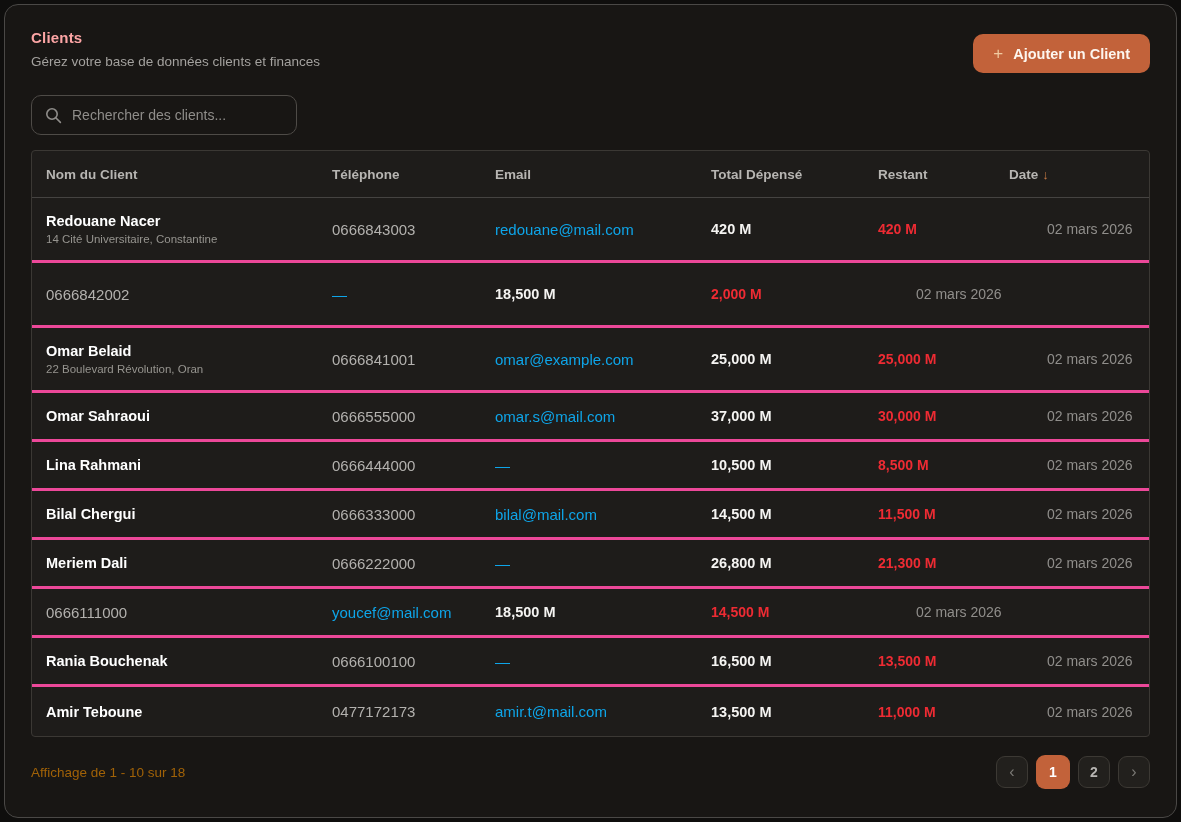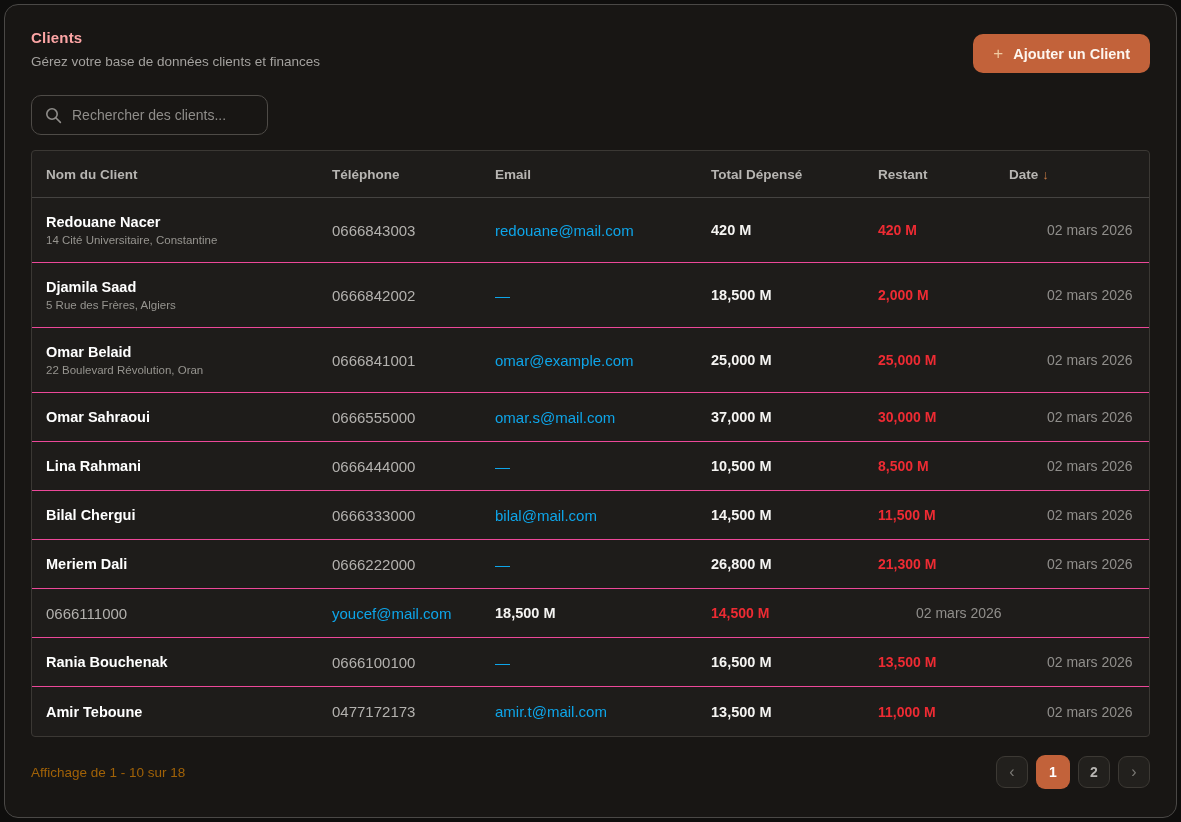--- a/index.html
+++ b/index.html
@@ -18,21 +18,21 @@
     display:flex; align-items:center; gap:10px;
     background:#c2623a; color:#fdf6ee;
     border:none; border-radius:10px;
     padding:11px 20px; font-size:14.5px; font-weight:700;
     font-family:"Liberation Sans", sans-serif;
     cursor:pointer;
   }
   .add-btn .plus { color:#f0c9a0; font-size:17px; font-weight:400; line-height:1; }
   
   .search-box {
-    margin-top:22px; width:237px; height:40px;
+    margin-top:22px; width:266px; height:40px;
     border:1px solid #4e4b47; border-radius:10px;
     display:flex; align-items:center; gap:10px; padding:0 13px;
     background:transparent;
   }
   .search-box svg { flex:0 0 auto; }
   .search-box input {
     background:transparent; border:none; outline:none;
     color:#d5d3d0; font-size:14px; width:100%;
     font-family:"Liberation Sans", sans-serif;
   }
@@ -45,21 +45,21 @@
   }
   .tgrid {
     display:grid;
     grid-template-columns:286px 163px 216px 167px 131px 1fr;
     align-items:center;
     padding:0 0 0 14px;
   }
   .thead { height:47px; border-bottom:1px solid #454341; }
   .th { color:#b7b5b2; font-size:13.5px; font-weight:700; }
   .th .sort-arrow { color:#c87a44; font-size:13px; margin-left:4px; font-weight:700; }
-  .trow { border-bottom:1px solid #ec4899; min-height:49px; }
+  .trow { border-bottom:3px solid #ec4899; min-height:49px; }
   .trow:last-child { border-bottom:none; }
   .trow.tall { min-height:65px; }
   .cell-name  { color:#ffffff; font-size:14.5px; font-weight:700; }
   .cell-addr  { color:#96948f; font-size:11.5px; margin-top:4px; font-weight:400; }
   .cell-phone { color:#b3b1ae; font-size:15px; }
   .cell-email { color:#0ea5e9; font-size:15px; }
   .cell-total { color:#f5f4f2; font-size:14.5px; font-weight:700; }
   .cell-rest  { color:#ee2b33; font-size:14px; font-weight:700; }
   .cell-date  { color:#908e8b; font-size:14px;margin-left:38px; }
   
@@ -123,24 +123,20 @@
         <div class="cell-addr">14 Cité Universitaire, Constantine</div>
       </div>
       <div class="cell-phone">0666843003</div>
       <div class="cell-email">redouane@mail.com</div>
       <div class="cell-total">420 M</div>
       <div class="cell-rest">420 M</div>
       <div class="cell-date">02 mars 2026</div>
     </div>
 
     <div class="tgrid trow tall">
-      <div>
-        <div class="cell-name">Djamila Saad</div>
-        <div class="cell-addr">5 Rue des Frères, Algiers</div>
-      </div>
       <div class="cell-phone">0666842002</div>
       <div class="cell-email">—</div>
       <div class="cell-total">18,500 M</div>
       <div class="cell-rest">2,000 M</div>
       <div class="cell-date">02 mars 2026</div>
     </div>
 
     <div class="tgrid trow tall">
       <div>
         <div class="cell-name">Omar Belaid</div>

